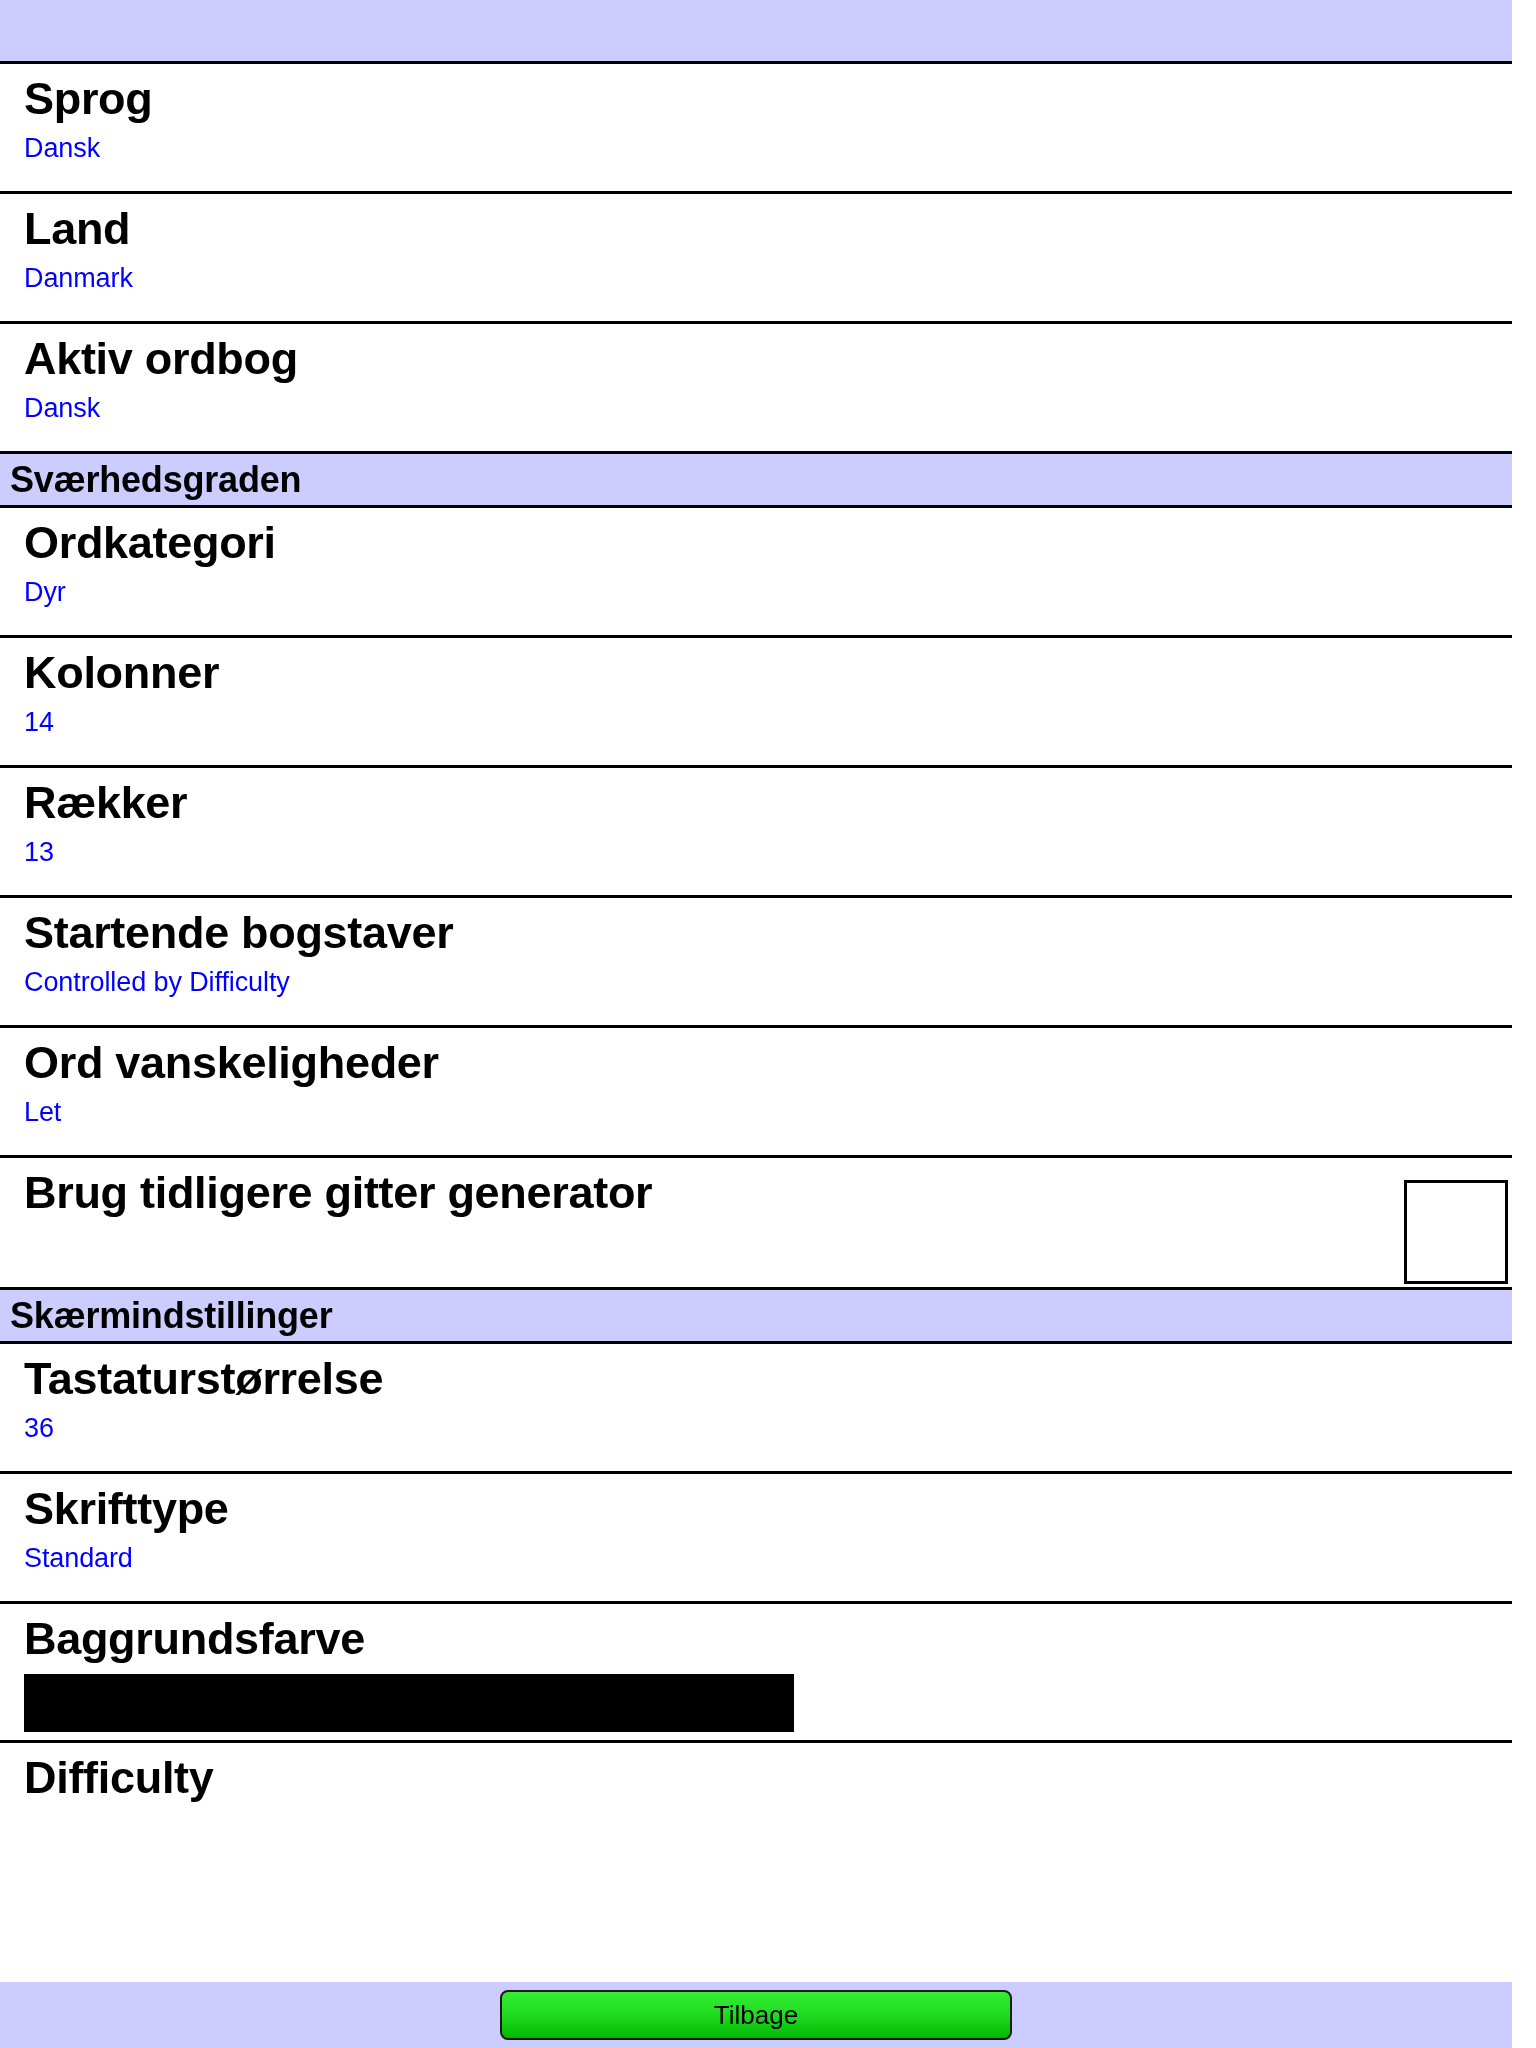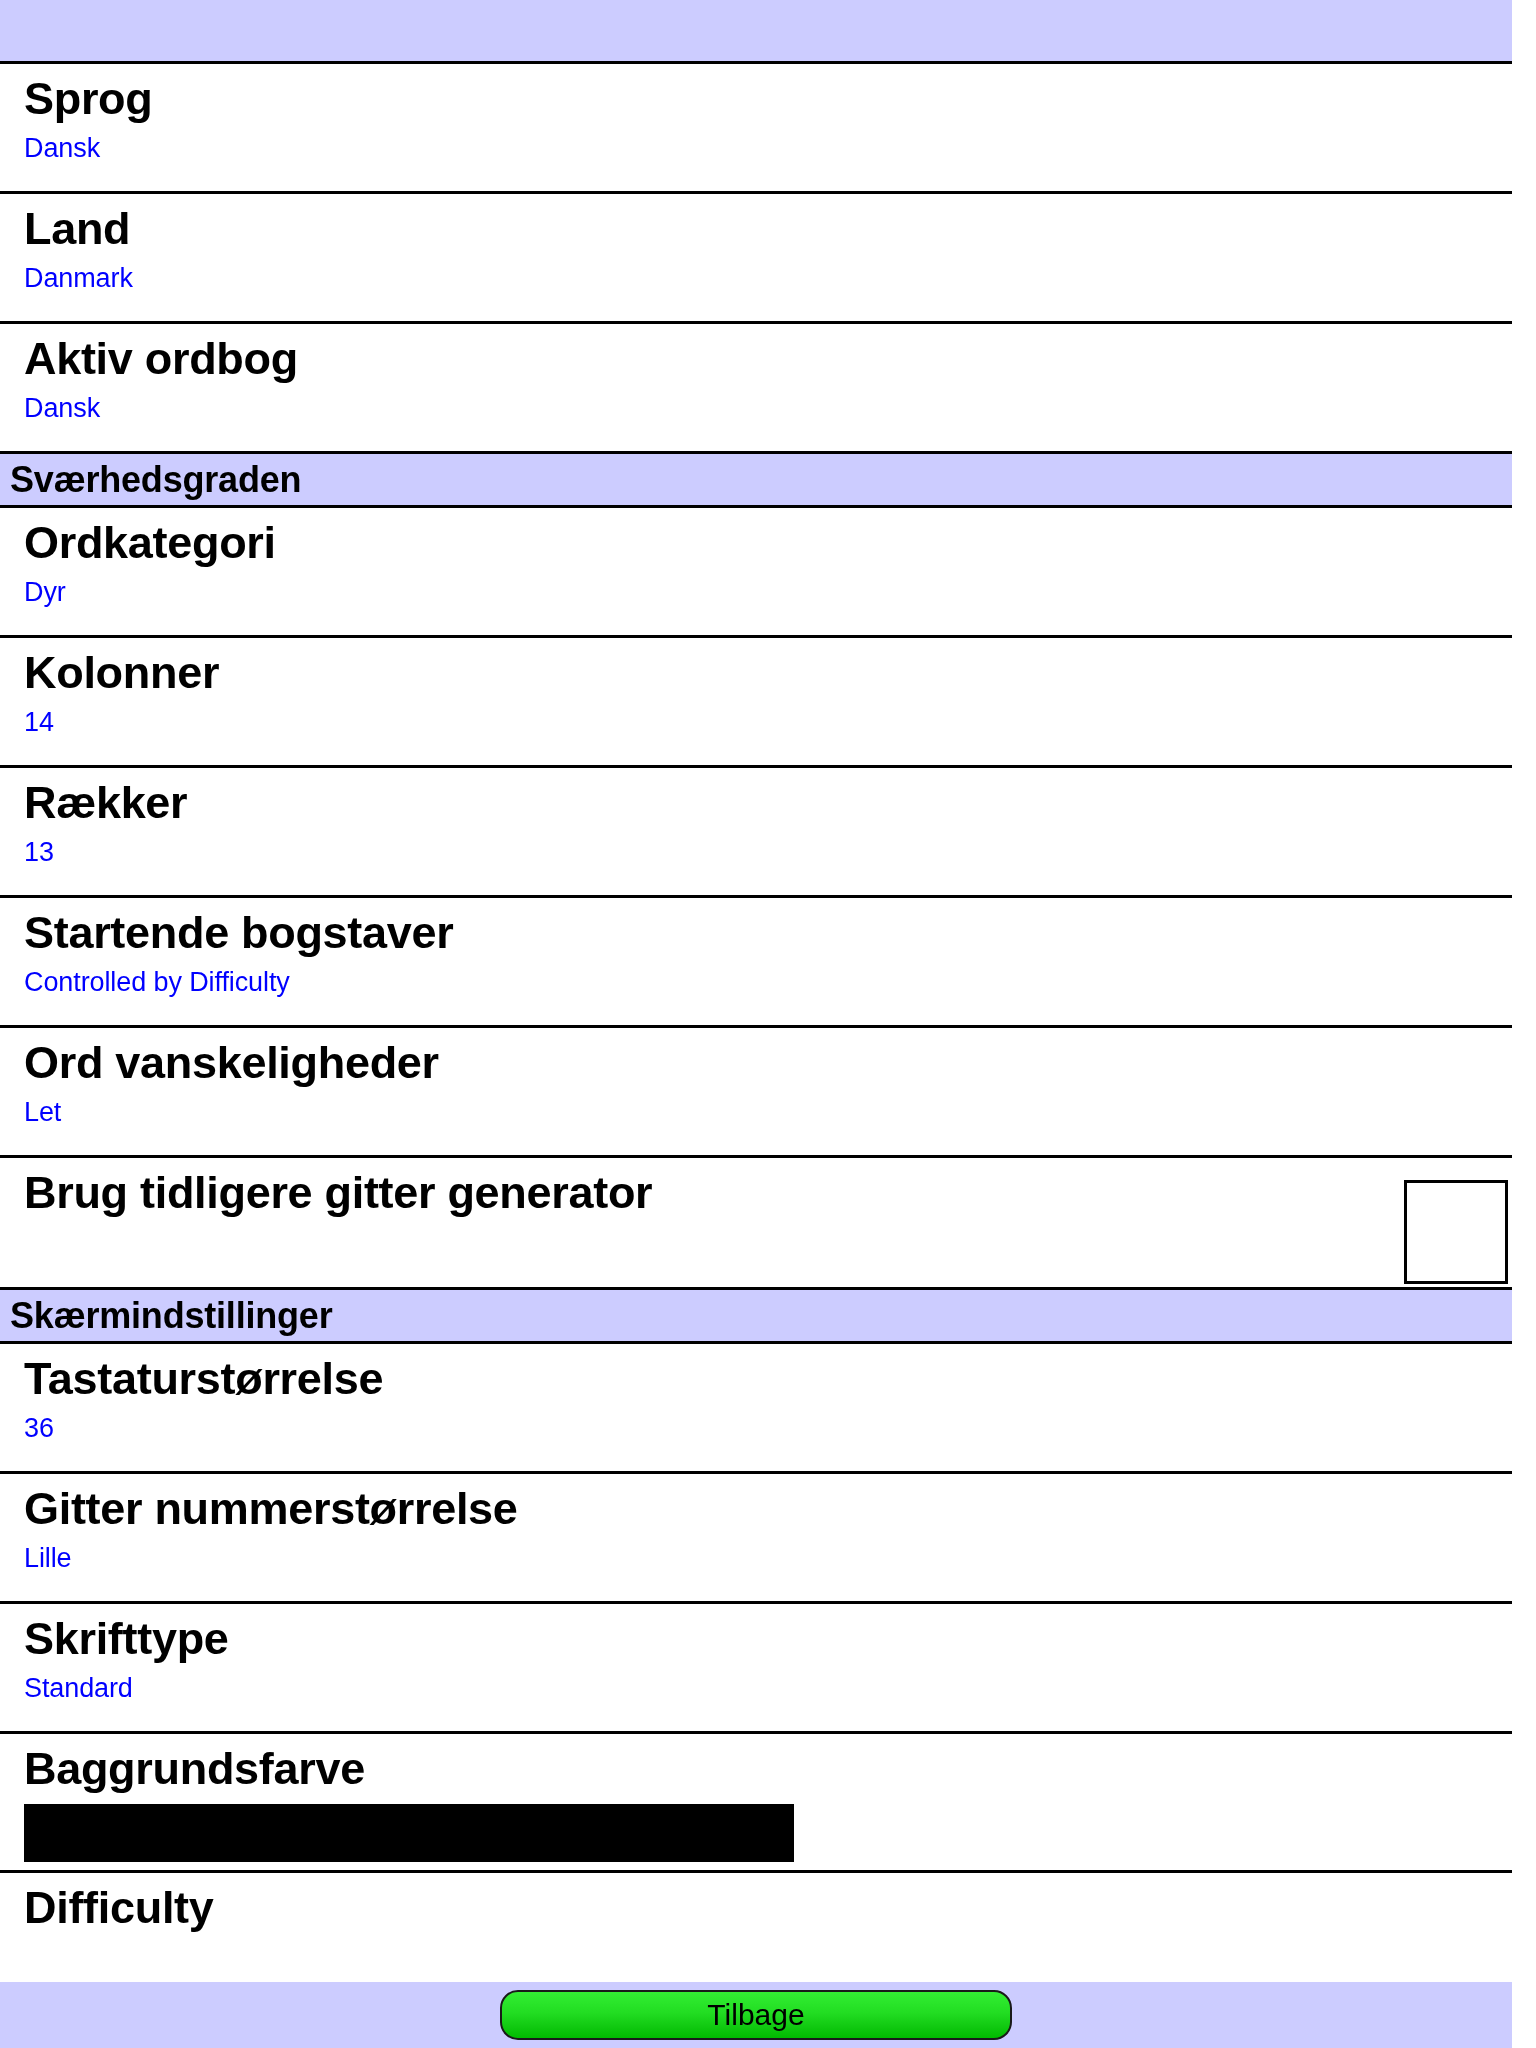--- a/index.html
+++ b/index.html
@@ -119,24 +119,24 @@
     background: #ccccff;
     display: flex;
     align-items: center;
     justify-content: center;
     position: relative;
   }
   .back-button {
     width: 512px;
     height: 50px;
     border: 2px solid #1a1a1a;
-    border-radius: 18px;
+    border-radius: 8px;
     background: linear-gradient(to bottom, #33ee33 0%, #22dd22 45%, #11c911 75%, #00bb00 100%);
     color: #000000;
-    font-size: 30px;
+    font-size: 26px;
     font-family: "Liberation Sans", sans-serif;
     display: flex;
     align-items: center;
     justify-content: center;
     box-sizing: border-box;
     padding: 0;
     cursor: pointer;
   }
 </style>
 </head>
@@ -199,24 +199,20 @@
 
     <div class="section-header">
       <span class="sh-label">Skærmindstillinger</span>
     </div>
 
     <div class="row">
       <div class="row-title">Tastaturstørrelse</div>
       <div class="row-value">36</div>
     </div>
 
-    <div class="row">
-      <div class="row-title">Gitter nummerstørrelse</div>
-      <div class="row-value">Lille</div>
-    </div>
 
     <div class="row">
       <div class="row-title">Skrifttype</div>
       <div class="row-value">Standard</div>
     </div>
 
     <div class="row">
       <div class="row-title">Baggrundsfarve</div>
       <div class="swatch" style="background: rgb(0, 0, 0);"></div>
     </div>

